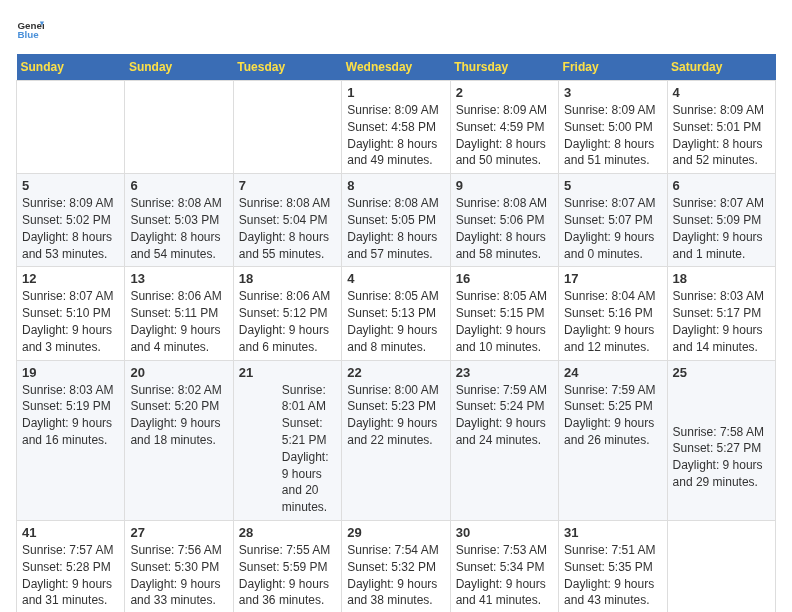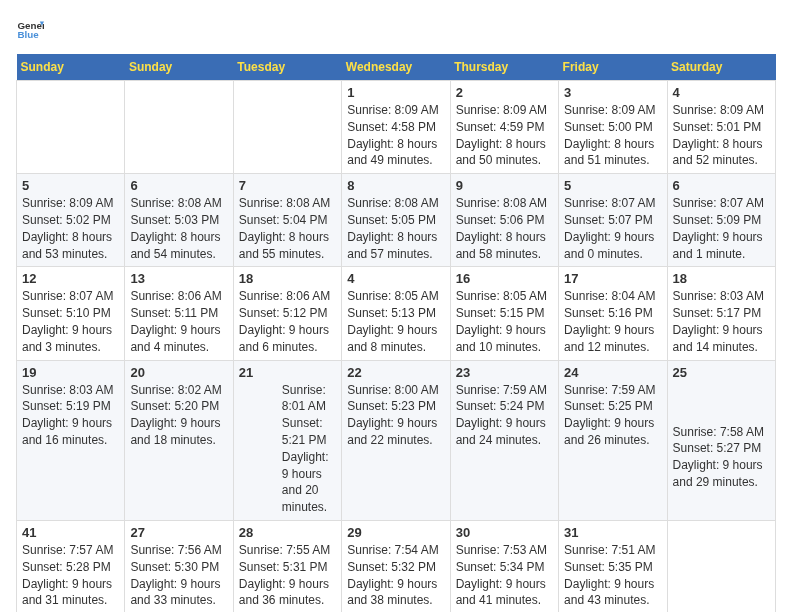--- a/index.html
+++ b/index.html
@@ -305,21 +305,21 @@
         <td>
           <span class="day-num">27</span>
           <div class="day-info" style="white-space: pre-line;">Sunrise: 7:56 AM
 Sunset: 5:30 PM
 Daylight: 9 hours
 and 33 minutes.</div>
         </td>
         <td>
           <span class="day-num">28</span>
           <div class="day-info" style="white-space: pre-line;">Sunrise: 7:55 AM
-Sunset: 5:31 PM
+Sunset: 5:59 PM
 Daylight: 9 hours
 and 36 minutes.</div>
         </td>
         <td>
           <span class="day-num">29</span>
           <div class="day-info" style="white-space: pre-line;">Sunrise: 7:54 AM
 Sunset: 5:32 PM
 Daylight: 9 hours
 and 38 minutes.</div>
         </td>

